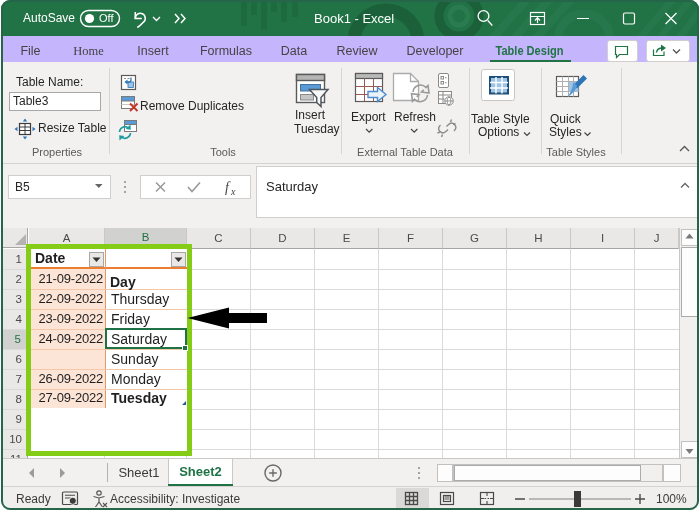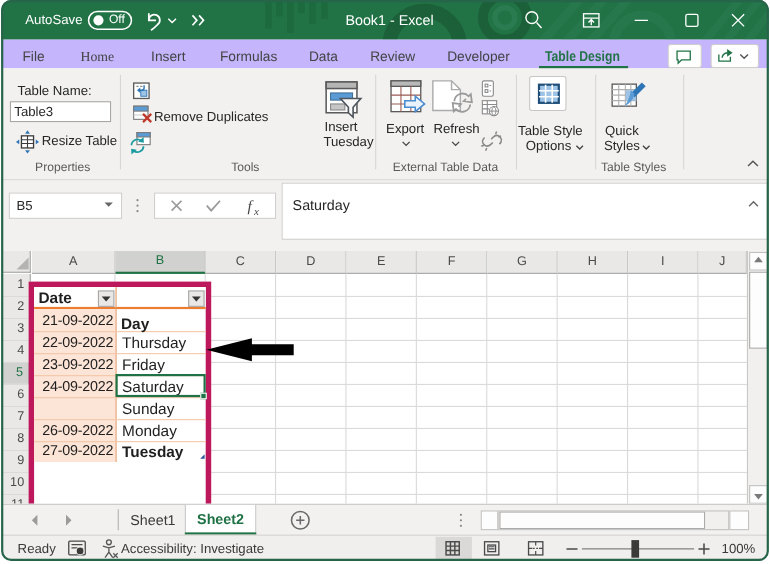--- a/index.html
+++ b/index.html
@@ -303,21 +303,21 @@
   <div class="ghline" style="top:61px;width:677px;"></div>
   <div class="ghline" style="top:81px;width:677px;"></div>
   <div class="ghline" style="top:101px;width:677px;"></div>
   <div class="ghline" style="top:121px;width:677px;"></div>
   <div class="ghline" style="top:141px;width:677px;"></div>
   <div class="ghline" style="top:161px;width:677px;"></div>
   <div class="ghline" style="top:181px;width:677px;"></div>
   <div class="ghline" style="top:201px;width:677px;"></div>
   <div class="ghline" style="top:221px;width:677px;"></div>
 
-  <div class="abs" style="left:25px;top:28px;width:166px;height:212px;border:5px solid #be185d;background:#fff;">
+  <div class="abs" style="left:25px;top:16px;width:166px;height:212px;border:5px solid #84cc16;background:#fff;">
 
     <div class="abs" style="left:0;top:0;width:156px;height:20px;background:#fff;border-bottom:2px solid #ed7d31;"></div>
     <div class="abs" style="left:0;top:20px;width:74px;height:139px;background:#fce4d6;"></div>
 
     <div class="abs" style="left:74px;top:0;width:1px;height:159px;background:#e39a68;"></div>
     <div class="abs" style="left:0;top:40px;width:156px;height:1px;background:#f4c7a8;"></div>
     <div class="abs" style="left:0;top:60px;width:156px;height:1px;background:#f4c7a8;"></div>
     <div class="abs" style="left:0;top:80px;width:156px;height:1px;background:#f4c7a8;"></div>
     <div class="abs" style="left:0;top:100px;width:156px;height:1px;background:#f4c7a8;"></div>
     <div class="abs" style="left:0;top:120px;width:156px;height:1px;background:#f4c7a8;"></div>

